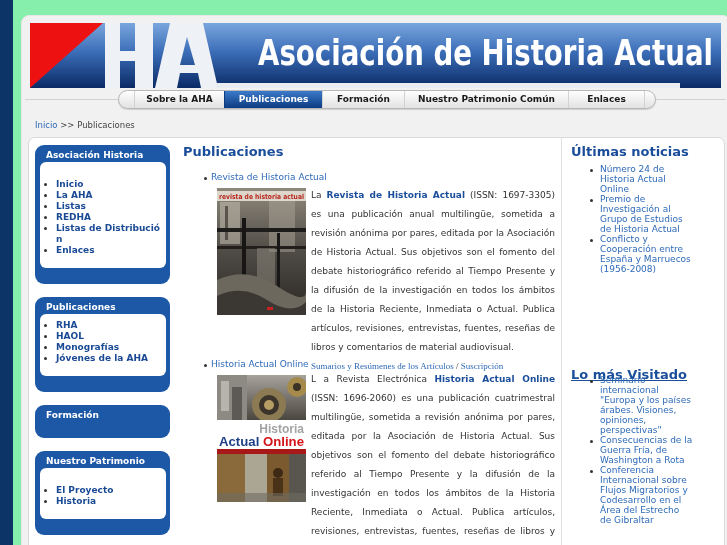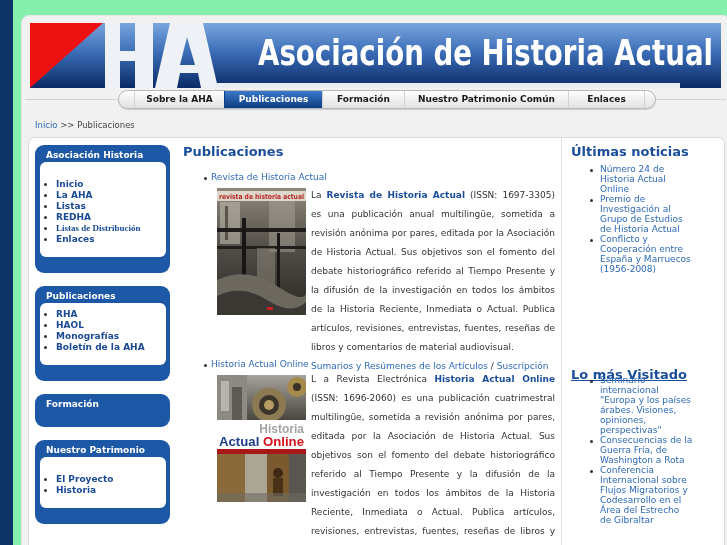--- a/index.html
+++ b/index.html
@@ -26,32 +26,32 @@
 .vsep{position:absolute;left:548px;top:138px;width:1px;height:420px;background:#e0e0e0;}
 
 
 .sidebar{position:absolute;left:22px;top:145px;width:135px;}
 .sbox{position:relative;background:#1d58a7;border-radius:9px;padding:0 4px 16px 5px;margin-bottom:13px;}
 .sbox h3{margin:0;height:17px;padding:5px 0 0 6px;width:124px;font-size:9px;line-height:11px;font-weight:bold;color:#fff;position:relative;z-index:2;}
 .sinner{background:#fff;border-radius:6px;position:relative;z-index:1;}
 .sinner ul{margin:0;padding:6px 2px 12px 16px;font-size:9px;line-height:11px;font-weight:bold;color:#333;}
 .sbox.wrap2 .sinner ul{padding-top:17px;}
 .sinner li a{color:#1a4a94;}
-.sinner li.ba{word-break:break-all;font-family:Liberation Serif, serif;}
+.sinner li.ba{word-break:break-all;}
 
 
 .h-title{position:absolute;font-size:13px;font-weight:bold;color:#1b4e9a;line-height:15px;white-space:nowrap;margin:0;}
 .pub-label{position:absolute;left:198px;font-size:9px;line-height:11.2px;color:#2e6ab7;white-space:nowrap;}
 .pub-label::before{content:"";position:absolute;left:-7px;top:4.5px;width:3px;height:3px;border-radius:50%;background:#333;}
 .thumb{position:absolute;left:204px;width:89px;}
 .thumb svg{display:block;}
 .pub-body{position:absolute;left:298px;width:244px;font-size:9px;line-height:19px;color:#333;}
 .pub-body p{margin:0;text-align:justify;}
 .pub-body .t{color:#1b4e9a;font-weight:bold;}
-.pub-body .links{color:#2e6ab7;white-space:nowrap;}
+.pub-body .links{color:#2e6ab7;white-space:nowrap;font-family:Liberation Serif, serif;}
 .pub-body .links .sep{color:#333;}
 .pub-body .links.gap{margin-top:11.2px;}
 
 
 .rlist{position:absolute;left:587px;width:93px;margin:0;padding:0;list-style:none;font-size:9px;line-height:10px;}
 .rlist li{position:relative;}
 .rlist li::before{content:"";position:absolute;left:-10px;top:4.5px;width:3px;height:3px;border-radius:50%;background:#333;}
 .rlist li a{color:#2e6ab7;}
 </style>
 </head>
@@ -120,21 +120,21 @@
       </div>
     </div>
 
     <div class="sbox">
       <h3>Publicaciones</h3>
       <div class="sinner">
         <ul>
           <li><a>RHA</a></li>
           <li><a>HAOL</a></li>
           <li><a>Monografías</a></li>
-          <li><a>Boletín de la AHA</a></li>
+          <li><a>Jóvenes de la AHA</a></li>
         </ul>
       </div>
     </div>
 
     <div class="sbox">
       <h3>Formación</h3>
     </div>
 
     <div class="sbox wrap2">
       <h3>Nuestro Patrimonio Común</h3>

